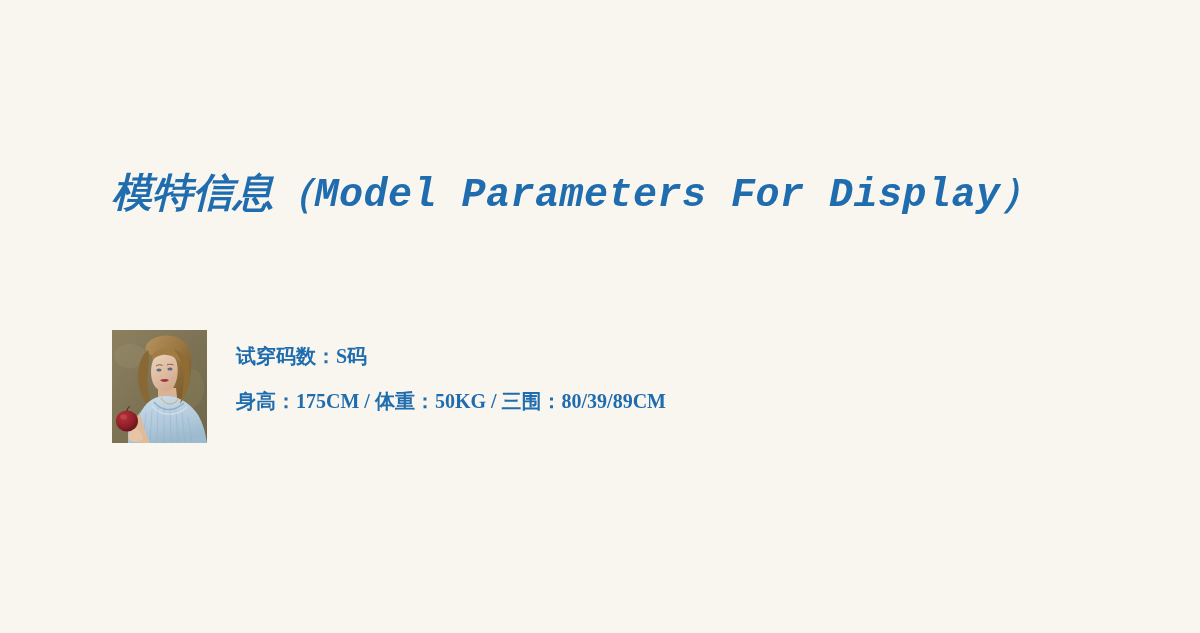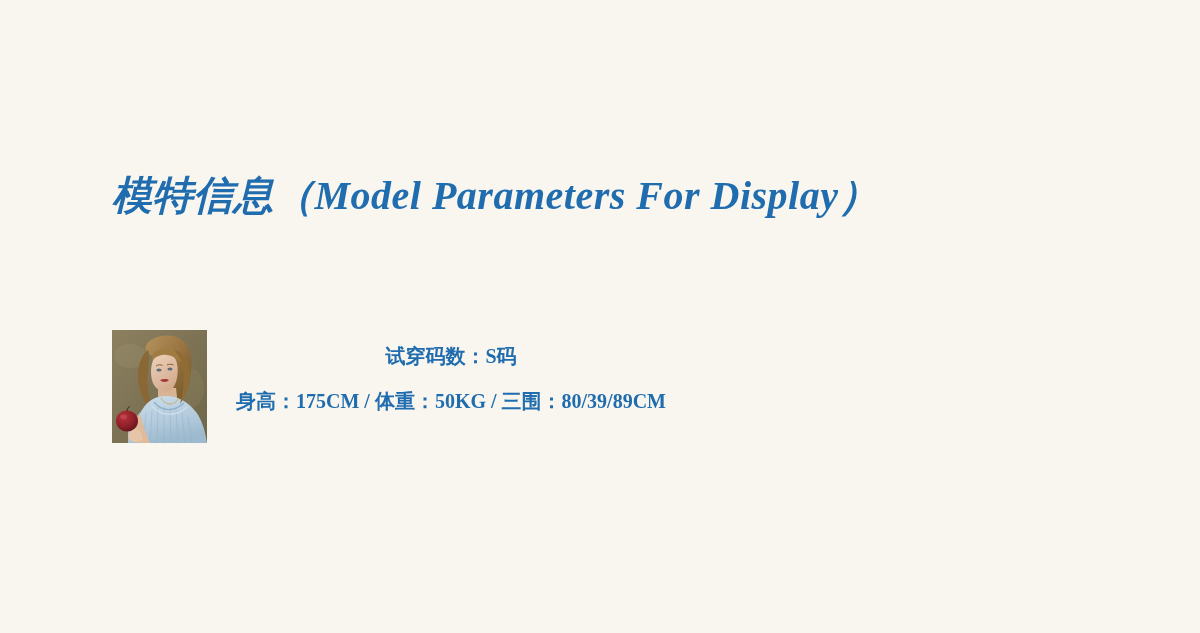--- a/index.html
+++ b/index.html
@@ -23,21 +23,21 @@
   }
 
   
   .title-block {
     position: absolute;
     left: 112px;
     top: 172px;
     white-space: nowrap;
   }
   .title-text {
-    font-family: Liberation Serif, serif;
+    font-family: Liberation Mono, monospace;
     font-style: italic;
     font-weight: bold;
     font-size: 40px;
     letter-spacing: 0.5px;
     color: #1f6cae;
     line-height: 1.2;
     display: inline-block;
   }
 
   
@@ -59,21 +59,20 @@
   }
   .model-photo svg {
     display: block;
     width: 95px;
     height: 113px;
   }
 
   .model-details {
     margin-left: 29px;
     padding-top: 16px;
-    text-align: center;
   }
   .model-line {
     font-family: "Liberation Serif", "DejaVu Serif", serif;
     font-size: 20px;
     font-weight: 600;
     color: #1f6cae;
     line-height: 1;
     white-space: nowrap;
   }
   .model-line.first { margin-bottom: 25px; }

